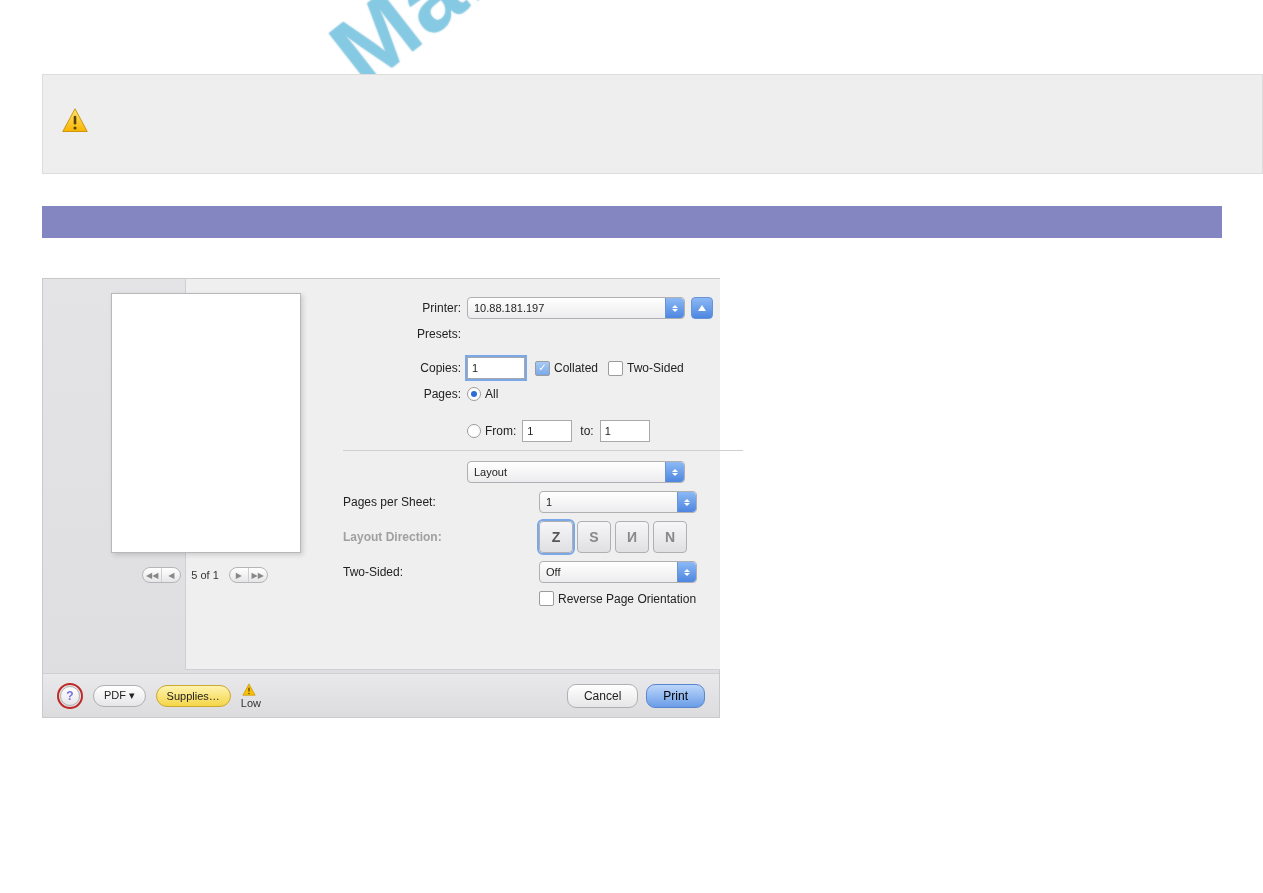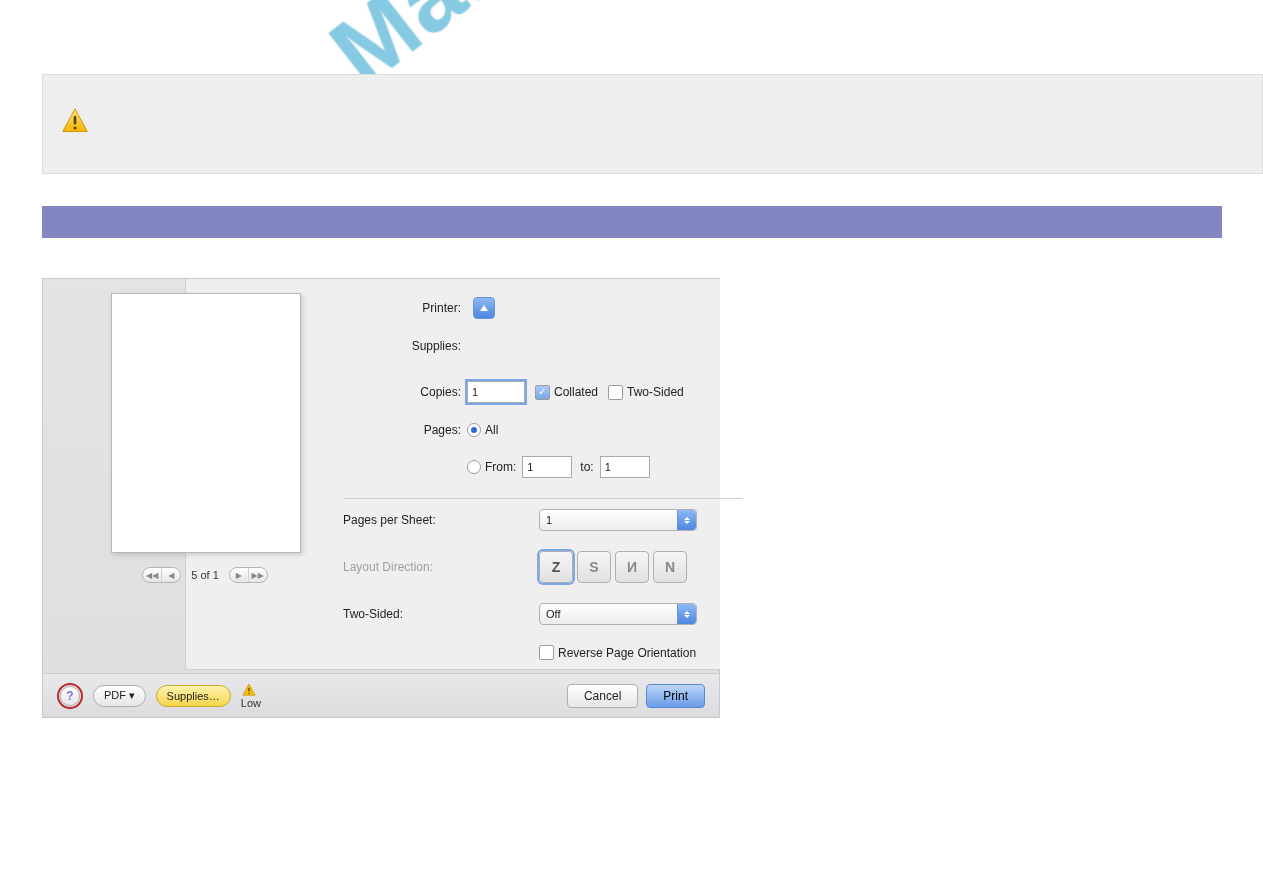--- a/index.html
+++ b/index.html
@@ -16,24 +16,24 @@
   
   .preview{position:absolute;left:68px;top:14px;width:188px;height:308px;}
   .preview-page{width:188px;height:258px;background:#fff;border:1px solid #b8b8b8;box-shadow:2px 2px 5px rgba(0,0,0,0.15);}
   .preview-nav{display:flex;align-items:center;justify-content:center;gap:10px;margin-top:14px;}
   .nav-pair{display:inline-flex;border:1px solid #b5b5b7;border-radius:10px;overflow:hidden;background:linear-gradient(#fff,#e6e6e8);}
   .nav-btn{width:18px;height:14px;display:flex;align-items:center;justify-content:center;font-size:8px;color:#888;border-right:1px solid #cfcfd1;}
   .nav-btn:last-child{border-right:0;}
   .page-count{font-size:11px;color:#333;}
   
   .form{position:absolute;left:300px;top:18px;width:400px;}
-  .row{display:flex;align-items:center;margin-bottom:20px;}
+  .row{display:flex;align-items:center;margin-bottom:8px;}
   .lab{width:118px;text-align:right;padding-right:6px;color:#222;}
   .lab2{width:190px;text-align:left;padding-right:6px;color:#222;}
-  .lab2.dim{color:#a0a0a0;}
+  .lab2.dim{color:#a0a0a0;font-weight:bold;}
   .sel{position:relative;height:20px;background:linear-gradient(#fff,#ececee);border:1px solid #b0b0b2;border-radius:4px;display:flex;align-items:center;padding:0 20px 0 6px;font-size:11px;}
   .sel .end{position:absolute;right:0;top:0;width:18px;height:100%;background:linear-gradient(#8cb9f5,#4e86e0);border-left:1px solid #6a94d8;border-top-right-radius:4px;border-bottom-right-radius:4px;display:flex;flex-direction:column;align-items:center;justify-content:center;gap:1px;}
   .end .tri{width:0;height:0;border-left:3px solid transparent;border-right:3px solid transparent;}
   .end .up{border-bottom:3px solid #fff;}
   .end .dn{border-top:3px solid #fff;}
   .sq-btn{width:20px;height:20px;background:linear-gradient(#8cb9f5,#4e86e0);border:1px solid #6a94d8;border-radius:4px;margin-left:6px;display:flex;align-items:center;justify-content:center;}
   .sq-btn .tri-up{width:0;height:0;border-left:4px solid transparent;border-right:4px solid transparent;border-bottom:6px solid #fff;}
   .txt{height:20px;border:1px solid #a9a9ab;background:#fff;padding:0 4px;display:flex;align-items:center;font-size:11px;}
   .txt.focus{outline:2px solid #7aa8e8;outline-offset:0;}
   .chk{width:13px;height:13px;border:1px solid #9c9c9e;border-radius:2px;background:#fff;display:inline-flex;align-items:center;justify-content:center;margin-right:4px;flex:0 0 13px;}
@@ -53,21 +53,21 @@
   .layout-btn.sel-on{outline:2px solid #7aa8e8;color:#555;}
   
   .btm{position:absolute;left:0;bottom:0;width:100%;height:44px;border-top:1px solid #cfcfd1;background:linear-gradient(#e9e9eb,#dcdcde);display:flex;align-items:center;padding:0 14px;box-sizing:border-box;}
   .round-help{width:22px;height:22px;border:2px solid #c02828;border-radius:50%;display:flex;align-items:center;justify-content:center;margin-right:10px;}
   .round-help .inner{width:18px;height:18px;border-radius:50%;background:linear-gradient(#fff,#e6e6e8);border:1px solid #b0b0b2;display:flex;align-items:center;justify-content:center;color:#7a6fe0;font-weight:bold;font-size:12px;}
   .pill{height:20px;padding:0 10px;border:1px solid #b0b0b2;border-radius:11px;background:linear-gradient(#fff,#e6e6e8);display:flex;align-items:center;font-size:11px;margin-right:10px;}
   .pill.supplies{background:linear-gradient(#fff3b0,#f5d547);border-color:#c9a930;}
   .low-warn{display:flex;align-items:center;font-size:11px;color:#333;flex-direction:column;}
   .low-warn svg{width:14px;height:14px;margin-right:4px;}
   .spacer{flex:1;}
-  .btn{height:22px;padding:0 16px;border:1px solid #b0b0b2;border-radius:4px;background:linear-gradient(#fff,#e6e6e8);display:flex;align-items:center;font-size:12px;margin-left:8px;}
+  .btn{height:22px;padding:0 16px;border:1px solid #b0b0b2;border-radius:9px;background:linear-gradient(#fff,#e6e6e8);display:flex;align-items:center;font-size:12px;margin-left:8px;}
   .btn.primary{background:linear-gradient(#bcd6fa,#6a9de8);border-color:#5a86cf;color:#000;}
   
   .watermark{position:absolute;left:310px;top:20px;transform:rotate(-38deg);transform-origin:left top;font-size:96px;font-weight:700;letter-spacing:2px;pointer-events:none;white-space:nowrap;}
   .wm-a{color:rgba(110,200,230,0.55);text-shadow:0 0 2px rgba(70,150,190,0.5);}
 </style>
 </head>
 <body>
 
 <div class="page">
 
@@ -108,27 +108,34 @@
           <span class="nav-btn">▶</span>
           <span class="nav-btn">▶▶</span>
         </span>
       </div>
     </div>
 
     <div class="form">
 
       <div class="row">
         <div class="lab">Printer:</div>
+        <div class="sel" style="width:190px">
+          <span>10.88.181.197</span>
+          <span class="end">
+              <span class="tri up"></span>
+              <span class="tri dn"></span>
+            </span>
+        </div>
         <div class="sq-btn">
             <span class="tri-up"></span>
           </div>
       </div>
 
       <div class="row">
-        <div class="lab">Supplies:</div>
+        <div class="lab">Presets:</div>
       </div>
 
       <div style="height:8px"></div>
 
       <div class="row">
         <div class="lab">Copies:</div>
         <div class="txt focus" style="width:48px">
             <span>1</span>
           </div>
         <span style="width:10px"></span>
@@ -157,20 +164,30 @@
         <span style="width:6px"></span>
         <div class="txt" style="width:40px">
             <span>1</span>
           </div>
       </div>
 
 
 
       <hr class="div">
 
+      <div class="row">
+        <div class="lab"></div>
+        <div class="sel" style="width:190px">
+          <span>Layout</span>
+          <span class="end">
+              <span class="tri up"></span>
+              <span class="tri dn"></span>
+            </span>
+        </div>
+      </div>
 
       <div class="row">
         <div class="lab2">Pages per Sheet:</div>
         <div class="sel" style="width:130px">
           <span>1</span>
           <span class="end">
               <span class="tri up"></span>
               <span class="tri dn"></span>
             </span>
         </div>

